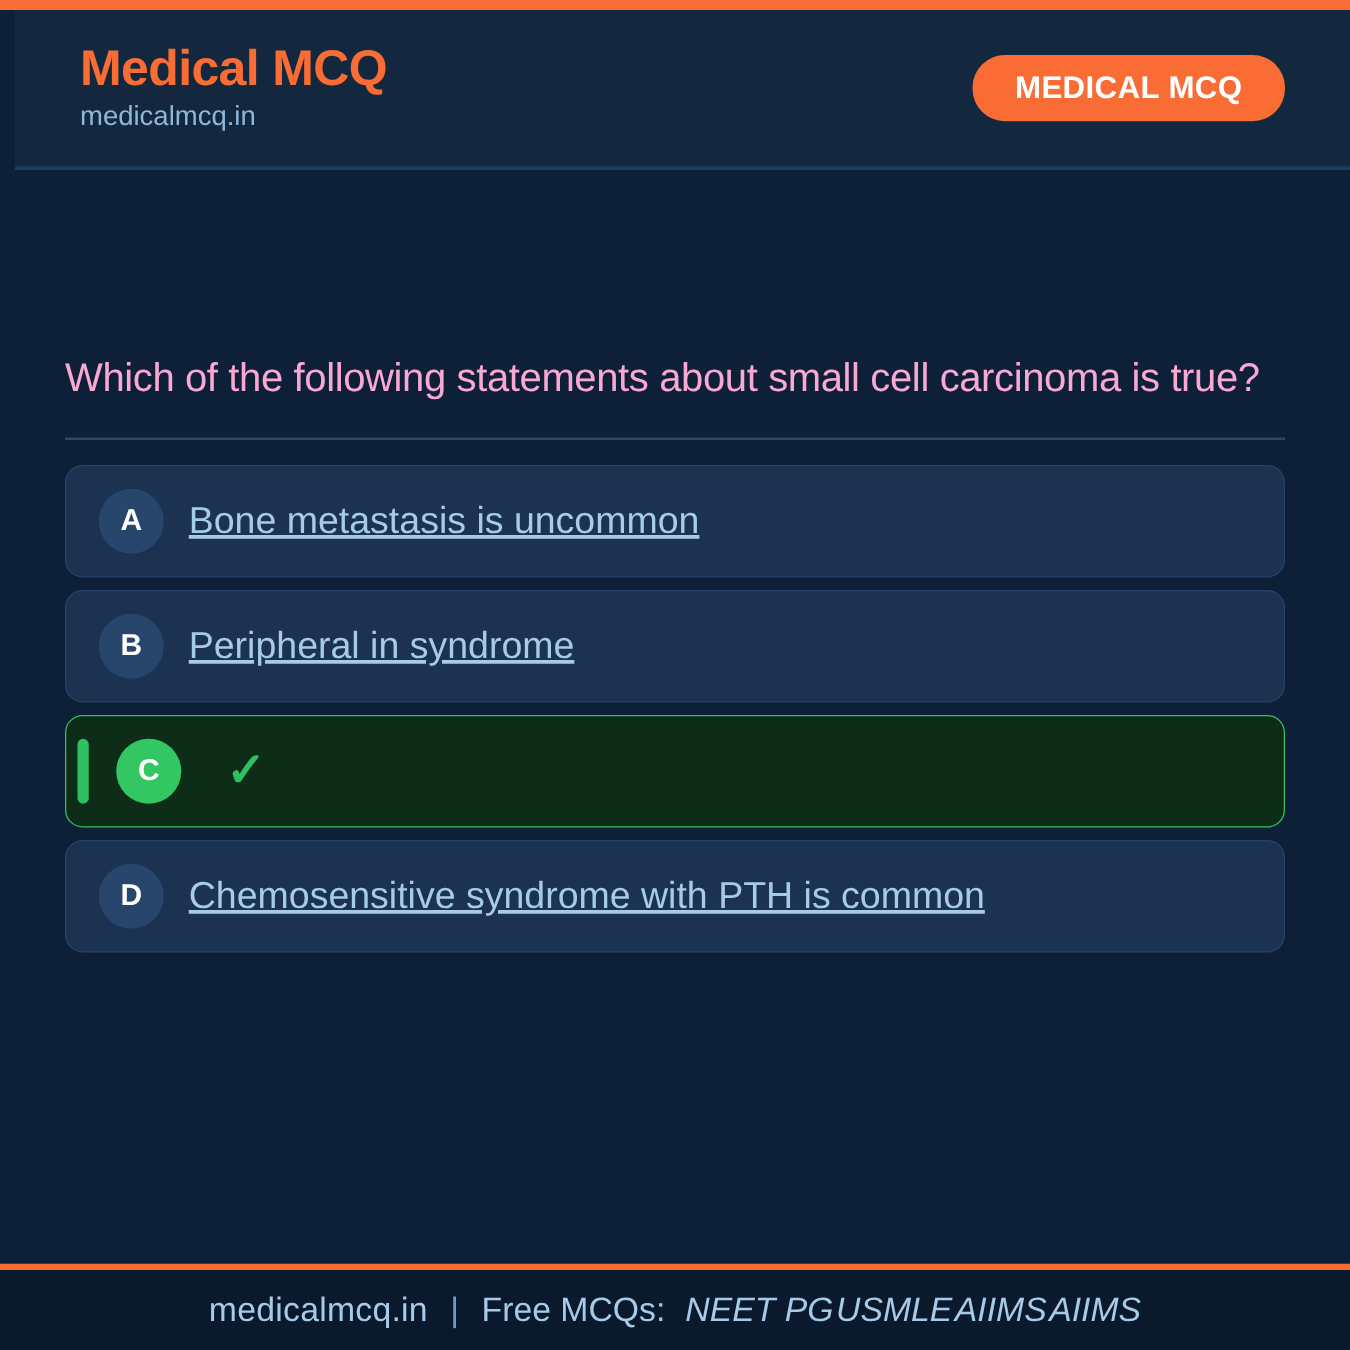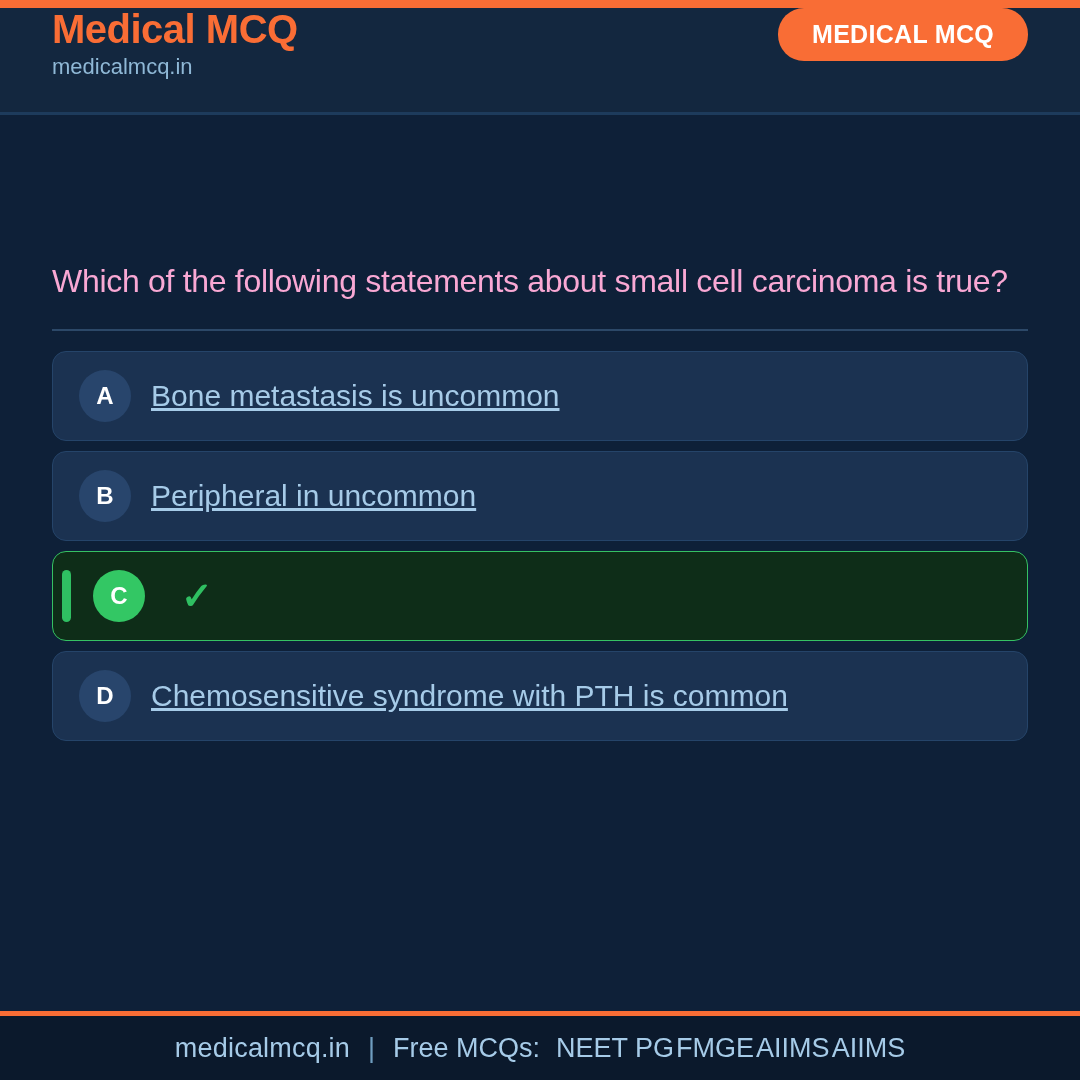--- a/index.html
+++ b/index.html
@@ -26,29 +26,30 @@
   .top-accent {
     height: 8px;
     width: 100%;
     background: #f96d35;
     flex: 0 0 auto;
   }
 
   
   .header {
     flex: 0 0 auto;
-    height: 107px;
+    height: 128px;
     background: #13273f;
     border-bottom: 3px solid #1d3busbuilt;
     border-bottom: 3px solid #1d3b5c;
     display: flex;
-    align-items: flex-start;
+    align-items: center;
     justify-content: space-between;
     padding: 0 52px;
     box-sizing: border-box;
+    margin-left: 12px;
   }
   .brand {
     display: flex;
     flex-direction: column;
     justify-content: center;
   }
   .brand-title {
     font-size: 40px;
     font-weight: bold;
     color: #f96d35;
@@ -203,20 +204,21 @@
     white-space: nowrap;
   }
   .footer-sep {
     font-size: 27px;
     color: #6f9ec0;
     margin: 0 18px;
   }
   .footer-tags {
     display: flex;
     gap: 2px;
+    font-style: italic;
   }
   .footer-tag {
     font-size: 27px;
     color: #a6cbe8;
     white-space: nowrap;
   }
   .footer-prefix {
     font-size: 27px;
     color: #a6cbe8;
     margin-right: 16px;
@@ -250,21 +252,21 @@
       <div class="option">
         <div class="accent"></div>
         <div class="badge">A</div>
         <div class="label">Bone metastasis is uncommon</div>
         <div class="check"></div>
       </div>
 
       <div class="option">
         <div class="accent"></div>
         <div class="badge">B</div>
-        <div class="label">Peripheral in uncommon</div>
+        <div class="label">Peripheral in syndrome</div>
         <div class="check"></div>
       </div>
 
       <div class="option correct">
         <div class="accent"></div>
         <div class="badge">C</div>
         <div class="check">✓</div>
       </div>
 
       <div class="option">
@@ -280,19 +282,19 @@
   </div>
 
   <div class="footer-accent"></div>
 
   <div class="footer">
     <span class="footer-text">medicalmcq.in</span>
     <span class="footer-sep">|</span>
     <span class="footer-prefix">Free MCQs:</span>
     <span class="footer-tags">
       <span class="footer-tag">NEET PG</span>
-      <span class="footer-tag">FMGE</span>
+      <span class="footer-tag">USMLE</span>
       <span class="footer-tag">AIIMS</span>
       <span class="footer-tag">AIIMS</span>
     </span>
   </div>
 
 </div>
 
 </body></html>

